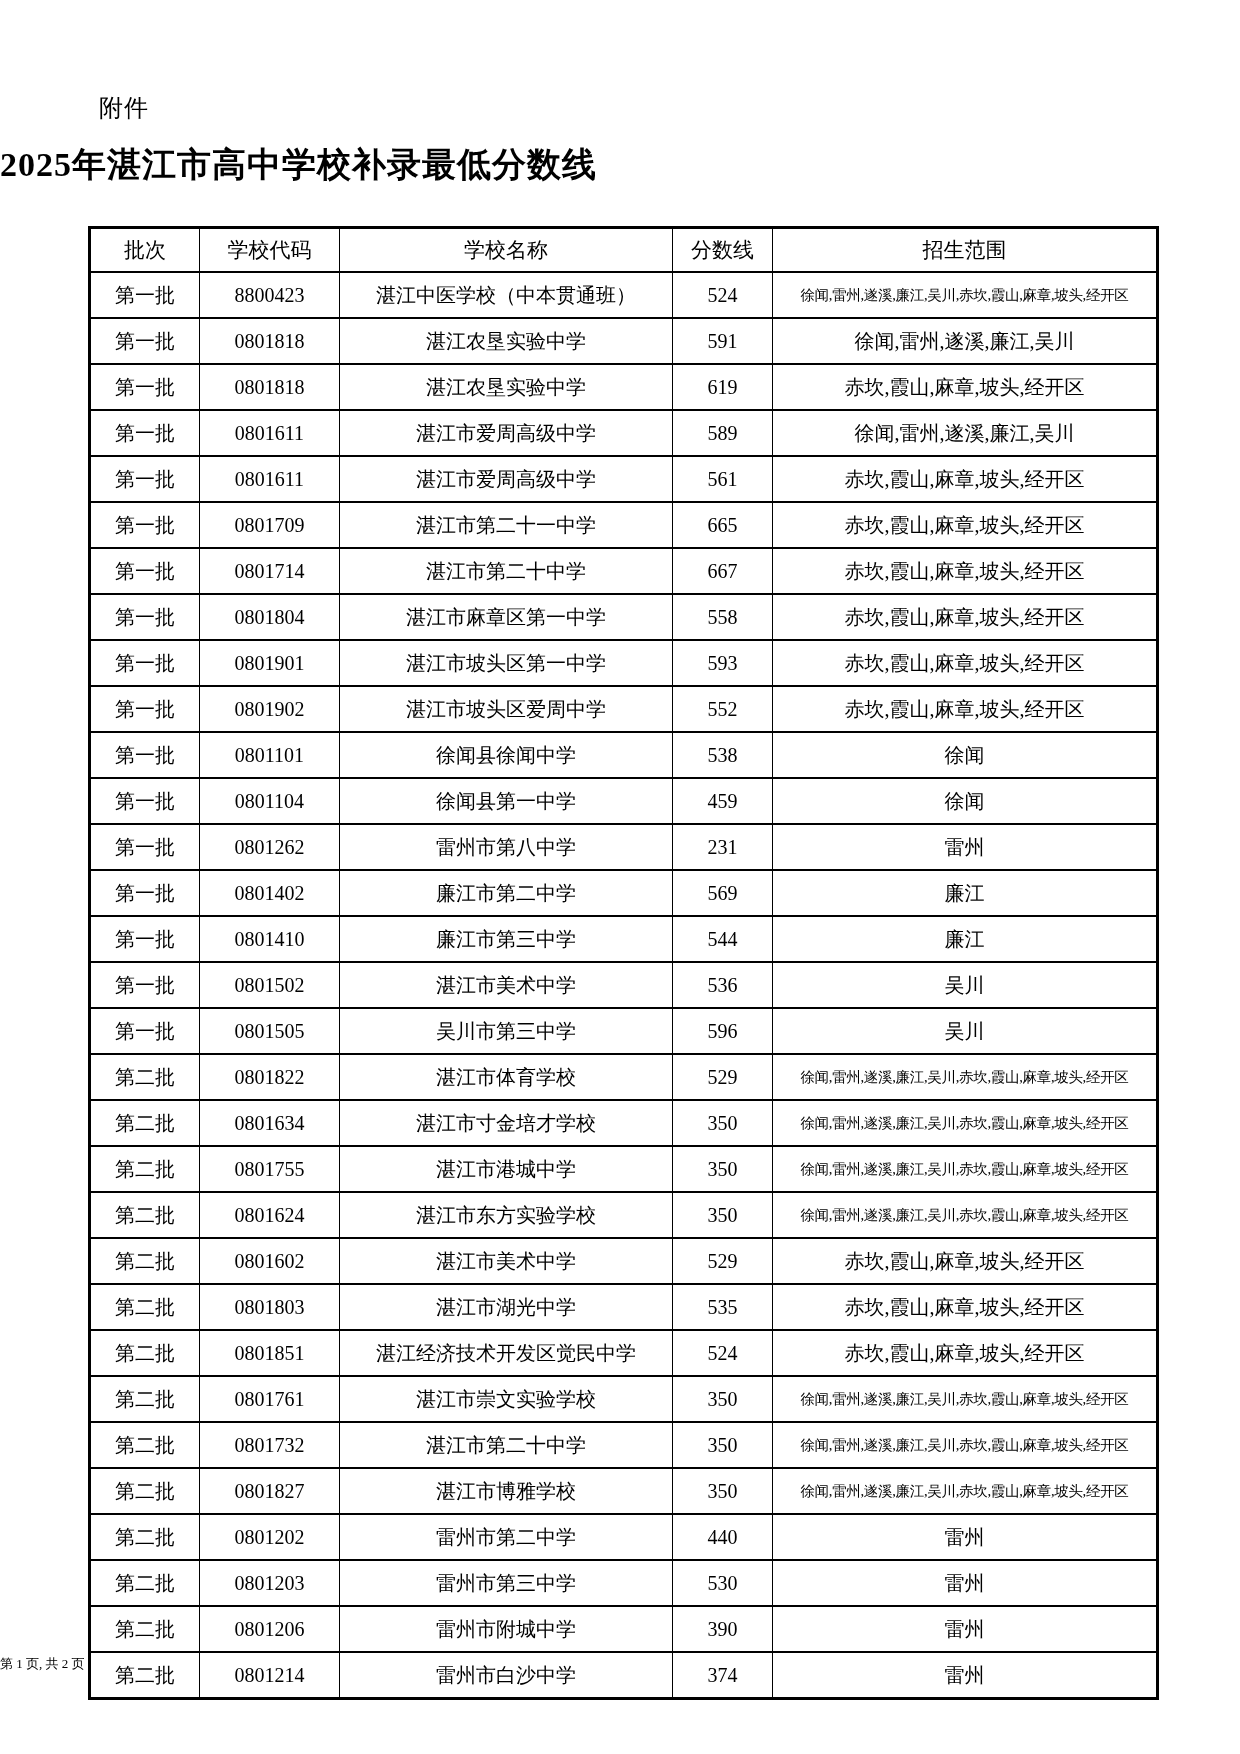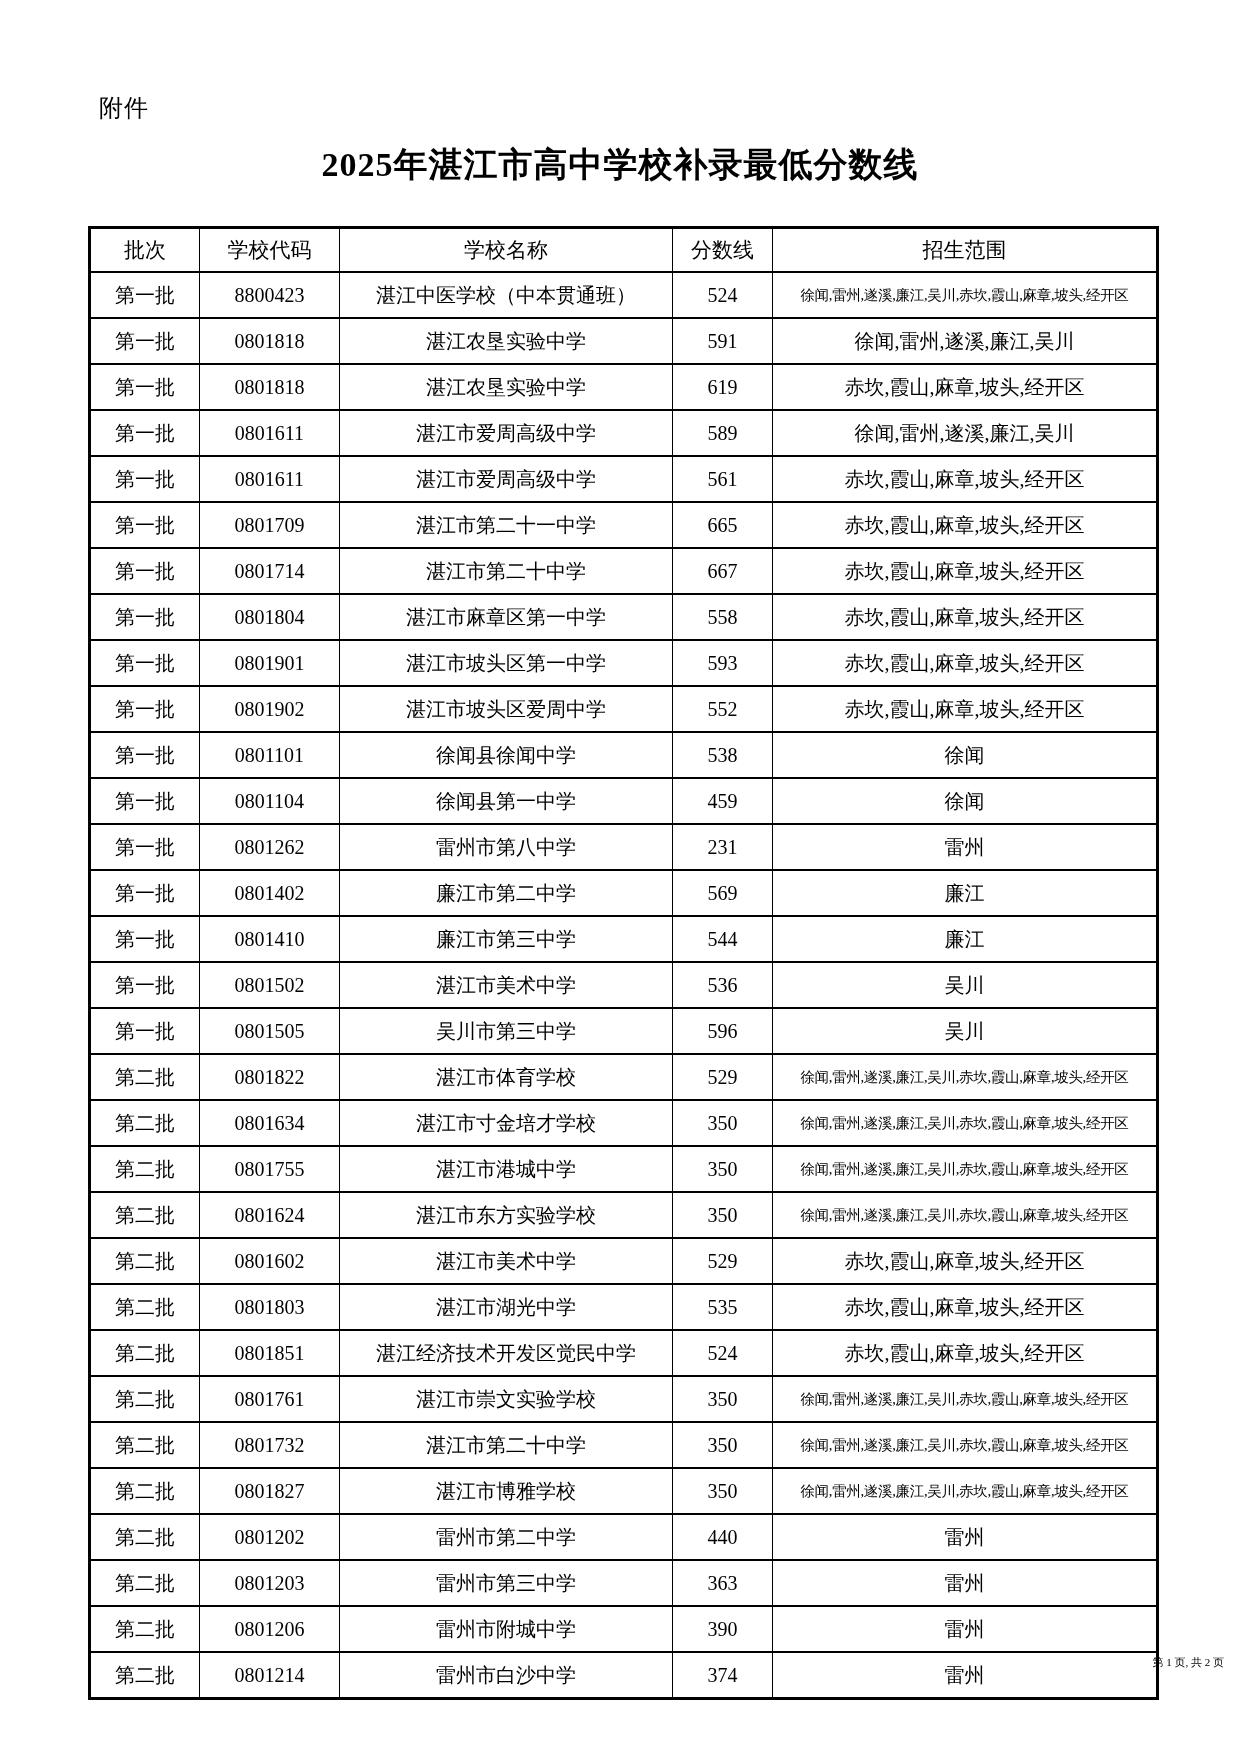--- a/index.html
+++ b/index.html
@@ -19,21 +19,21 @@
     left: 99px;
     top: 92px;
     font-size: 24px;
     letter-spacing: 1px;
   }
   .doc-title {
     position: absolute;
     left: 0;
     top: 142px;
     width: 1240px;
-    text-align: center;
+    text-align: left;
     font-size: 34px;
     font-weight: bold;
     letter-spacing: 1px;
   }
   table.score-table {
     position: absolute;
     left: 88px;
     top: 210px;
     width: 1068px;
     border-collapse: collapse;
@@ -69,22 +69,22 @@
   .score-table td.range-small {
     font-size: 14.5px;
     letter-spacing: -0.3px;
     text-align: center;
   }
   .page-footer {
     position: absolute;
     left: 0;
     top: 1655px;
     width: 1224px;
-    text-align: right;
-    font-size: 11px;
+    text-align: left;
+    font-size: 13px;
   }
 </style>
 </head>
 <body>
 
 <div class="attachment-label">附件</div>
 
 <div class="doc-title">2025年湛江市高中学校补录最低分数线</div>
 
 <table class="score-table">
@@ -298,21 +298,21 @@
         <td>第二批</td>
         <td>0801202</td>
         <td>雷州市第二中学</td>
         <td>440</td>
         <td>雷州</td>
       </tr>
       <tr>
         <td>第二批</td>
         <td>0801203</td>
         <td>雷州市第三中学</td>
-        <td>363</td>
+        <td>530</td>
         <td>雷州</td>
       </tr>
       <tr>
         <td>第二批</td>
         <td>0801206</td>
         <td>雷州市附城中学</td>
         <td>390</td>
         <td>雷州</td>
       </tr>
       <tr>

